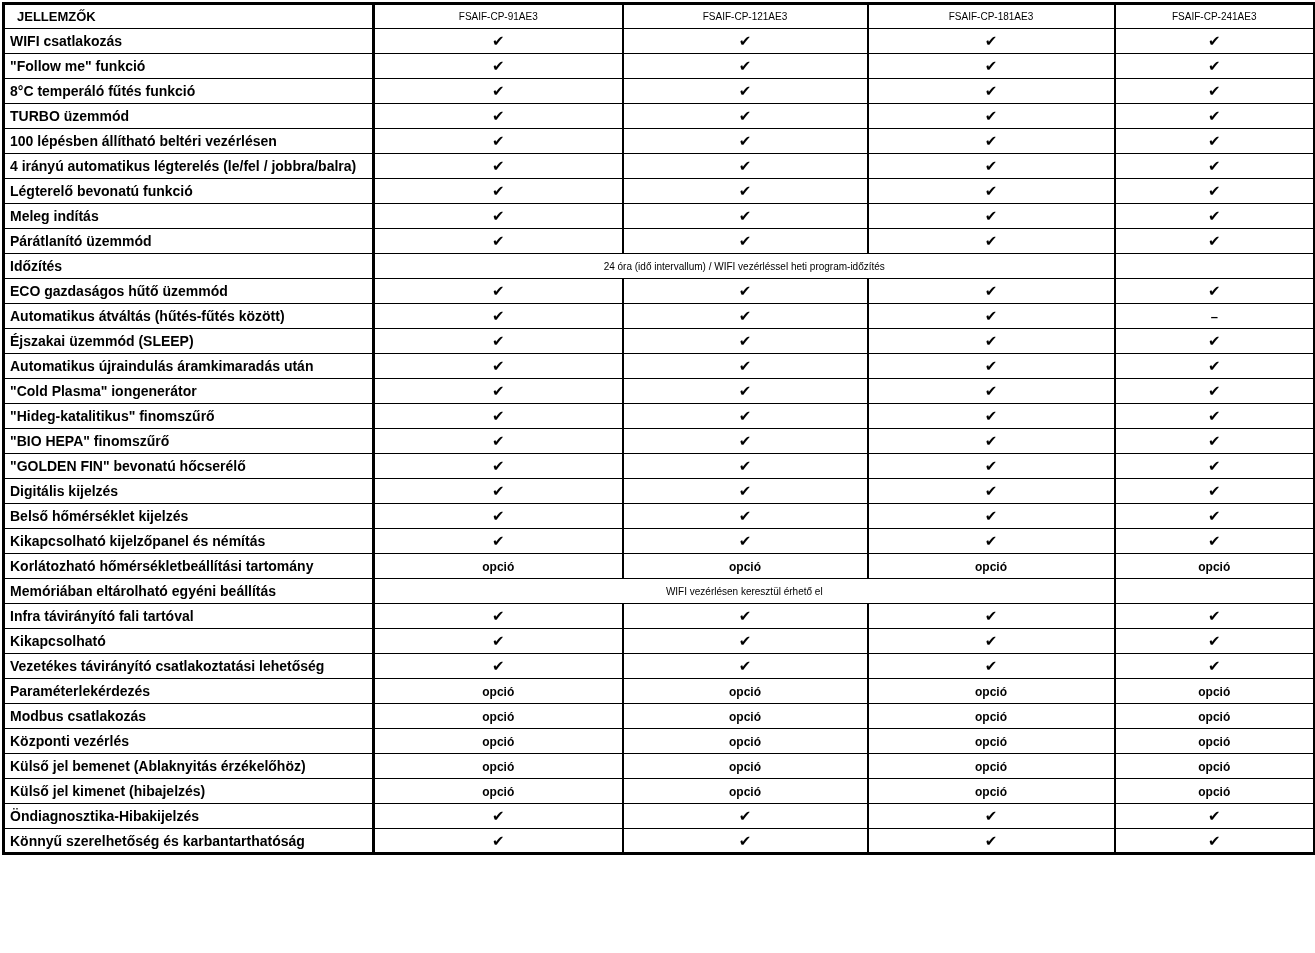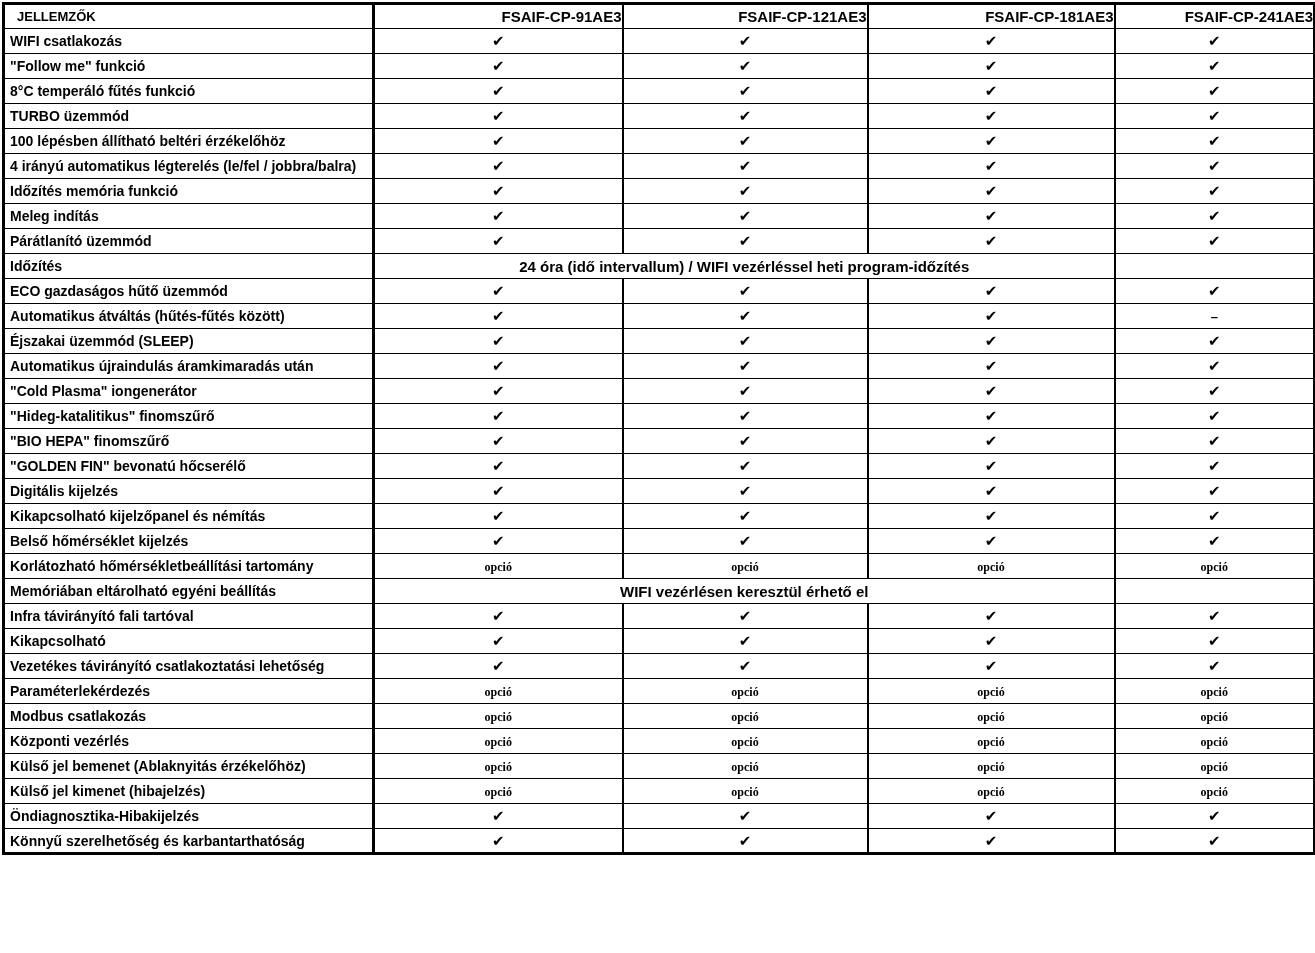--- a/index.html
+++ b/index.html
@@ -41,46 +41,45 @@
     text-align: left;
     font-weight: bold;
     font-size: 14px;
     padding-left: 5px;
   }
   table.spec th.feature {
     padding-left: 12px;
     font-size: 13px;
   }
   table.spec th.model {
-    text-align: right;
-    font-weight: bold;
-    font-size: 15px;
+    text-align: center;
+    font-weight: normal;
+    font-size: 10px;
   }
   td.val {
     text-align: center;
     font-weight: bold;
   }
   td.val .check {
     font-size: 15px;
     font-weight: bold;
     line-height: 1;
   }
   td.val .dash {
     font-size: 13px;
     font-weight: bold;
   }
   td.val .opt {
     font-size: 12px;
     font-weight: bold;
-    font-family: Liberation Serif, serif;
   }
   td.span-cell {
     text-align: center;
-    font-weight: bold;
-    font-size: 15px;
+    font-weight: normal;
+    font-size: 10px;
   }
 </style>
 </head>
 <body>
 
 <div class="page">
   <table class="spec">
     <colgroup>
       <col style="width:370px">
       <col style="width:249px">
@@ -120,35 +119,35 @@
           <td class="val"><span class="check">✔</span></td>
         </tr>
         <tr>
           <td class="feature">TURBO üzemmód</td>
           <td class="val"><span class="check">✔</span></td>
           <td class="val"><span class="check">✔</span></td>
           <td class="val"><span class="check">✔</span></td>
           <td class="val"><span class="check">✔</span></td>
         </tr>
         <tr>
-          <td class="feature">100 lépésben állítható beltéri érzékelőhöz</td>
+          <td class="feature">100 lépésben állítható beltéri vezérlésen</td>
           <td class="val"><span class="check">✔</span></td>
           <td class="val"><span class="check">✔</span></td>
           <td class="val"><span class="check">✔</span></td>
           <td class="val"><span class="check">✔</span></td>
         </tr>
         <tr>
           <td class="feature">4 irányú automatikus légterelés (le/fel / jobbra/balra)</td>
           <td class="val"><span class="check">✔</span></td>
           <td class="val"><span class="check">✔</span></td>
           <td class="val"><span class="check">✔</span></td>
           <td class="val"><span class="check">✔</span></td>
         </tr>
         <tr>
-          <td class="feature">Időzítés memória funkció</td>
+          <td class="feature">Légterelő bevonatú funkció</td>
           <td class="val"><span class="check">✔</span></td>
           <td class="val"><span class="check">✔</span></td>
           <td class="val"><span class="check">✔</span></td>
           <td class="val"><span class="check">✔</span></td>
         </tr>
         <tr>
           <td class="feature">Meleg indítás</td>
           <td class="val"><span class="check">✔</span></td>
           <td class="val"><span class="check">✔</span></td>
           <td class="val"><span class="check">✔</span></td>
@@ -223,28 +222,28 @@
           <td class="val"><span class="check">✔</span></td>
         </tr>
         <tr>
           <td class="feature">Digitális kijelzés</td>
           <td class="val"><span class="check">✔</span></td>
           <td class="val"><span class="check">✔</span></td>
           <td class="val"><span class="check">✔</span></td>
           <td class="val"><span class="check">✔</span></td>
         </tr>
         <tr>
+          <td class="feature">Belső hőmérséklet kijelzés</td>
+          <td class="val"><span class="check">✔</span></td>
+          <td class="val"><span class="check">✔</span></td>
+          <td class="val"><span class="check">✔</span></td>
+          <td class="val"><span class="check">✔</span></td>
+        </tr>
+        <tr>
           <td class="feature">Kikapcsolható kijelzőpanel és némítás</td>
-          <td class="val"><span class="check">✔</span></td>
-          <td class="val"><span class="check">✔</span></td>
-          <td class="val"><span class="check">✔</span></td>
-          <td class="val"><span class="check">✔</span></td>
-        </tr>
-        <tr>
-          <td class="feature">Belső hőmérséklet kijelzés</td>
           <td class="val"><span class="check">✔</span></td>
           <td class="val"><span class="check">✔</span></td>
           <td class="val"><span class="check">✔</span></td>
           <td class="val"><span class="check">✔</span></td>
         </tr>
         <tr>
           <td class="feature">Korlátozható hőmérsékletbeállítási tartomány</td>
           <td class="val"><span class="opt">opció</span></td>
           <td class="val"><span class="opt">opció</span></td>
           <td class="val"><span class="opt">opció</span></td>

